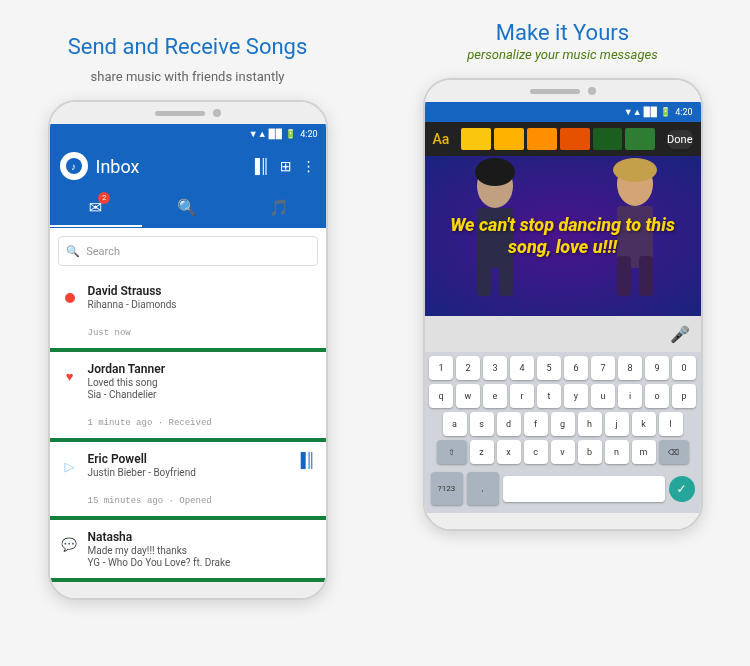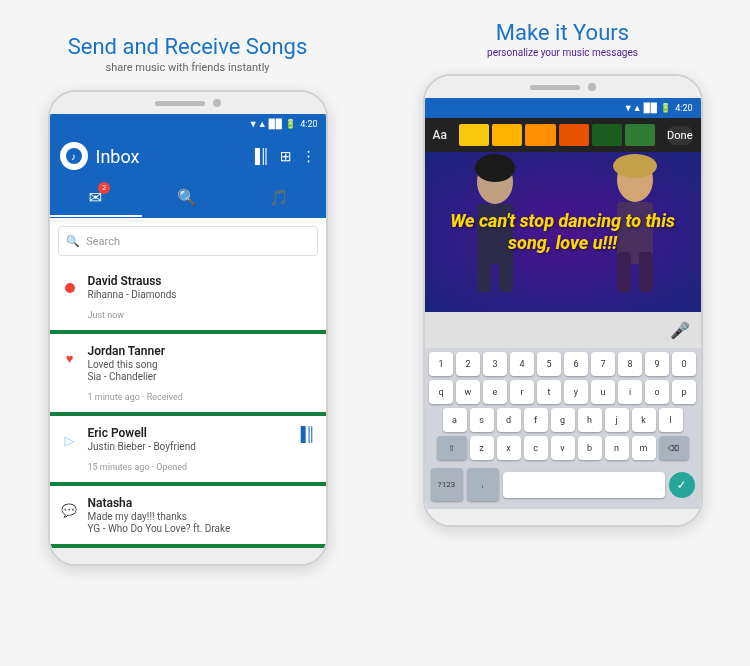--- a/index.html
+++ b/index.html
@@ -35,22 +35,22 @@
     }
 
     .left-heading h2 {
       color: #1a73c8;
       font-size: 22px;
       font-weight: 400;
     }
 
     .left-heading p {
       color: #666;
-      font-size: 11px;
-      margin-top: 2px;
+      font-size: 13px;
+      margin-top: 10px;
     }
 
     
     .phone-left {
       width: 280px;
       background: #fff;
       border-radius: 28px;
       border: 2px solid #d0d0d0;
       overflow: hidden;
       box-shadow: 0 4px 16px rgba(0,0,0,0.15);
@@ -273,21 +273,22 @@
 
     .message-subtitle {
       font-size: 10px;
       color: #555;
       margin-top: 1px;
     }
 
     .message-meta {
       font-size: 9px;
       color: #999;
-      margin-top: 10px;
+      margin-top: 18px;
+      font-family: Liberation Mono, monospace;
     }
 
     .bars-icon {
       color: #1565c0;
       font-size: 14px;
     }
 
     .phone-bottom {
       background: #eee;
       height: 16px;
@@ -308,23 +309,24 @@
       margin-bottom: 16px;
     }
 
     .right-heading h2 {
       color: #1a73c8;
       font-size: 22px;
       font-weight: 400;
     }
 
     .right-heading p {
-      color: #4c1d95;
-      font-size: 10px;
+      color: #4d7c0f;
+      font-size: 13px;
       margin-top: 2px;
+      font-style: italic;
     }
 
     
     .phone-right {
       width: 280px;
       background: #fff;
       border-radius: 28px;
       border: 2px solid #d0d0d0;
       overflow: hidden;
       box-shadow: 0 4px 16px rgba(0,0,0,0.15);
@@ -334,22 +336,22 @@
     .color-picker-bar {
       background: #222;
       height: 34px;
       display: flex;
       align-items: center;
       padding: 0 8px;
       gap: 6px;
     }
 
     .aa-text {
-      color: #e5e5e5;
-      font-size: 12px;
+      color: #eab308;
+      font-size: 14px;
       font-weight: 500;
     }
 
     .color-swatches {
       display: flex;
       flex: 1;
       gap: 3px;
       margin: 0 6px;
     }
 

